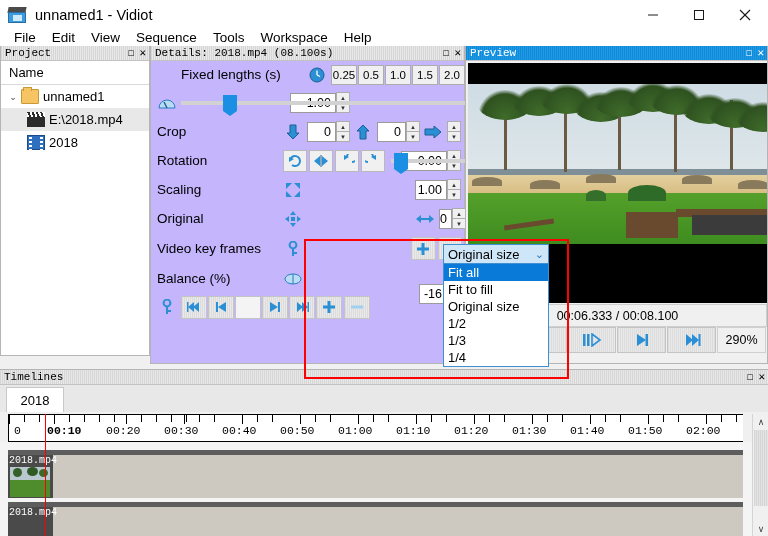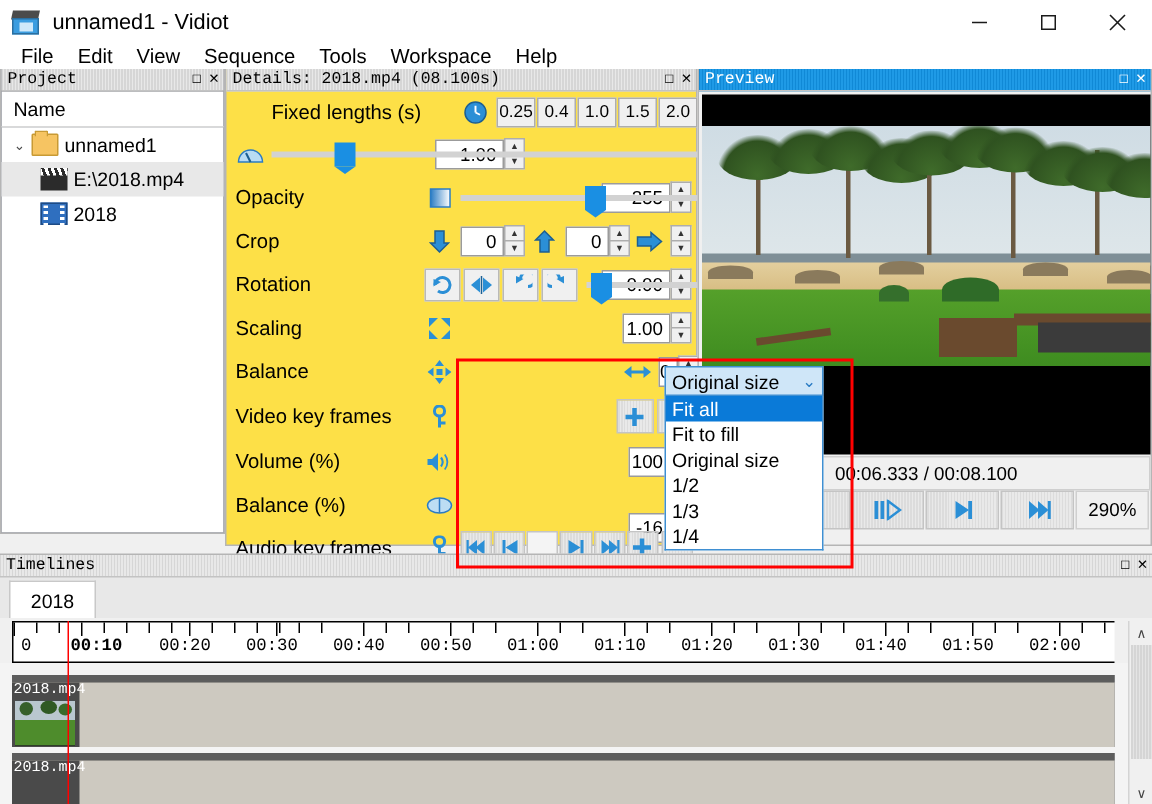--- a/index.html
+++ b/index.html
@@ -93,21 +93,21 @@
      background:repeating-linear-gradient(70deg,#fff 0 2px,#2b2b2b 2px 4px); }
   .ic-film{ background:#2f6fbf; border:1px solid #1d4b85; }
   .ic-film:before{ content:""; position:absolute; left:1px; top:1px; width:3px; height:13px;
      background:repeating-linear-gradient(#fff 0 2px,#2f6fbf 2px 4px); }
   .ic-film:after{ content:""; position:absolute; right:1px; top:1px; width:3px; height:13px;
      background:repeating-linear-gradient(#fff 0 2px,#2f6fbf 2px 4px); }
 
   
   #details-pane{
     position:absolute; left:150px; top:46px; width:315px; height:318px;
-    background:#fde047; border:1px solid #b5b5b5; border-top:none;
+    background:#c4b5fd; border:1px solid #b5b5b5; border-top:none;
   }
   #details-body{ position:relative; height:100%; }
   .drow{
     display:flex; align-items:center; height:29px; padding-left:6px;
   }
   .dlabel{ width:126px; font-size:13.5px; color:#000; flex:none; }
   .dicon{ width:20px; height:17px; flex:none; margin-right:4px; display:flex;
           align-items:center; justify-content:center; }
   .dicon svg{display:block;}
   .fixbtn{
@@ -337,21 +337,21 @@
     <div class="drow" style="height:27px;margin-left:24px;">
       <div class="dlabel">Fixed lengths (s)</div>
       <div class="dicon">
         <svg width="16" height="16">
             <circle cx="8" cy="8" r="7" fill="#2b8fd6" stroke="#1c5f92"></circle>
             <line x1="8" y1="8" x2="8" y2="3.5" stroke="#fff" stroke-width="1.3"></line>
             <line x1="8" y1="8" x2="11" y2="9.5" stroke="#fff" stroke-width="1.3"></line>
           </svg>
       </div>
       <div class="fixbtn">0.25</div>
-      <div class="fixbtn">0.4</div>
+      <div class="fixbtn">0.5</div>
       <div class="fixbtn">1.0</div>
       <div class="fixbtn">1.5</div>
       <div class="fixbtn">2.0</div>
       <div class="fixbtn">2.5</div>
     </div>
 
     <div class="drow">
       <div class="dicon">
         <svg width="18" height="14">
             <path d="M1 12 A8 8 0 0 1 17 12 Z" fill="#b9dcf3" stroke="#2b7cc4"></path>
@@ -362,43 +362,20 @@
         <div class="track"></div>
         <div class="thumb" style="left:40%;"></div>
       </div>
       <div class="numbox" style="width:46px;">1.00</div>
       <div class="spin">
           <div>▲</div>
           <div>▼</div>
         </div>
     </div>
 
-    <div class="drow">
-      <div class="dlabel">Opacity</div>
-      <div class="dicon">
-        <svg width="15" height="14">
-            <rect x="1" y="1" width="13" height="12" fill="url(#g1)" stroke="#2b7cc4"></rect>
-            <defs>
-              <linearGradient id="g1">
-                <stop offset="0" stop-color="#2b7cc4"></stop>
-                <stop offset="1" stop-color="#ffffff"></stop>
-              </linearGradient>
-            </defs>
-          </svg>
-      </div>
-      <div class="slider" style="max-width:104px;">
-        <div class="track"></div>
-        <div class="thumb" style="left:93%;"></div>
-      </div>
-      <div class="numbox" style="width:46px;">255</div>
-      <div class="spin">
-          <div>▲</div>
-          <div>▼</div>
-        </div>
-    </div>
 
     <div class="drow">
       <div class="dlabel">Crop</div>
       <div class="dicon">
         <svg width="14" height="16">
             <polygon points="4,1 10,1 10,9 13,9 7,15 1,9 4,9" fill="#2b8fd6" stroke="#1c5f92"></polygon>
           </svg>
       </div>
       <div class="numbox" style="width:44px;">0</div>
       <div class="spin">
@@ -476,21 +453,21 @@
       </div>
       <div style="width:108px;flex:none;"></div>
       <div class="numbox" style="width:46px;">1.00</div>
       <div class="spin">
           <div>▲</div>
           <div>▼</div>
         </div>
     </div>
 
     <div class="drow">
-      <div class="dlabel">Balance</div>
+      <div class="dlabel">Original</div>
       <div class="dicon">
         <svg width="16" height="16">
             <polygon points="8,0 11,4 5,4" fill="#2b8fd6"></polygon>
             <polygon points="8,16 11,12 5,12" fill="#2b8fd6"></polygon>
             <polygon points="0,8 4,5 4,11" fill="#2b8fd6"></polygon>
             <polygon points="16,8 12,5 12,11" fill="#2b8fd6"></polygon>
             <rect x="6" y="6" width="4" height="4" fill="#2b8fd6"></rect>
           </svg>
       </div>
       <div style="width:108px;flex:none;"></div>
@@ -524,55 +501,38 @@
             <rect x="1" y="5.5" width="12" height="3" fill="#2b8fd6"></rect>
           </svg>
       </div>
       <div class="plusbtn">
         <svg width="14" height="14">
             <rect x="1" y="5.5" width="12" height="3" fill="#9fd0ef"></rect>
           </svg>
       </div>
     </div>
 
-    <div class="drow">
-      <div class="dlabel">Volume (%)</div>
-      <div class="dicon">
-        <svg width="18" height="14">
-            <polygon points="1,5 4,5 8,1 8,13 4,9 1,9" fill="#2b8fd6"></polygon>
-            <path d="M10 4a5 5 0 0 1 0 6" fill="none" stroke="#2b8fd6" stroke-width="1.4"></path>
-            <path d="M12.5 2a8 8 0 0 1 0 10" fill="none" stroke="#2b8fd6" stroke-width="1.2"></path>
-          </svg>
-      </div>
-      <div style="width:112px;flex:none;"></div>
-      <div class="numbox" style="width:46px;">100</div>
-      <div class="spin">
-          <div>▲</div>
-          <div>▼</div>
-        </div>
-    </div>
 
     <div class="drow">
       <div class="dlabel">Balance (%)</div>
       <div class="dicon">
         <svg width="18" height="12">
             <ellipse cx="9" cy="6" rx="8" ry="5" fill="#bcddf3" stroke="#2b7cc4"></ellipse>
             <line x1="9" y1="1" x2="9" y2="11" stroke="#2b7cc4"></line>
           </svg>
       </div>
       <div style="width:112px;flex:none;"></div>
       <div class="numbox" style="width:46px;margin-top:30px;">-16</div>
       <div class="spin">
           <div>▲</div>
           <div>▼</div>
         </div>
     </div>
 
     <div class="drow" style="height:28px;">
-      <div class="dlabel">Audio key frames</div>
       <div class="dicon">
         <svg width="12" height="16">
             <circle cx="6" cy="4" r="3.4" fill="none" stroke="#2b8fd6" stroke-width="2"></circle>
             <line x1="6" y1="7" x2="6" y2="15" stroke="#2b8fd6" stroke-width="2"></line>
             <line x1="6" y1="12" x2="10" y2="12" stroke="#2b8fd6" stroke-width="2"></line>
           </svg>
       </div>
       <div class="kfbtn">
         <svg width="16" height="12">
             <polygon points="7,6 13,1 13,11" fill="#2b8fd6"></polygon>

